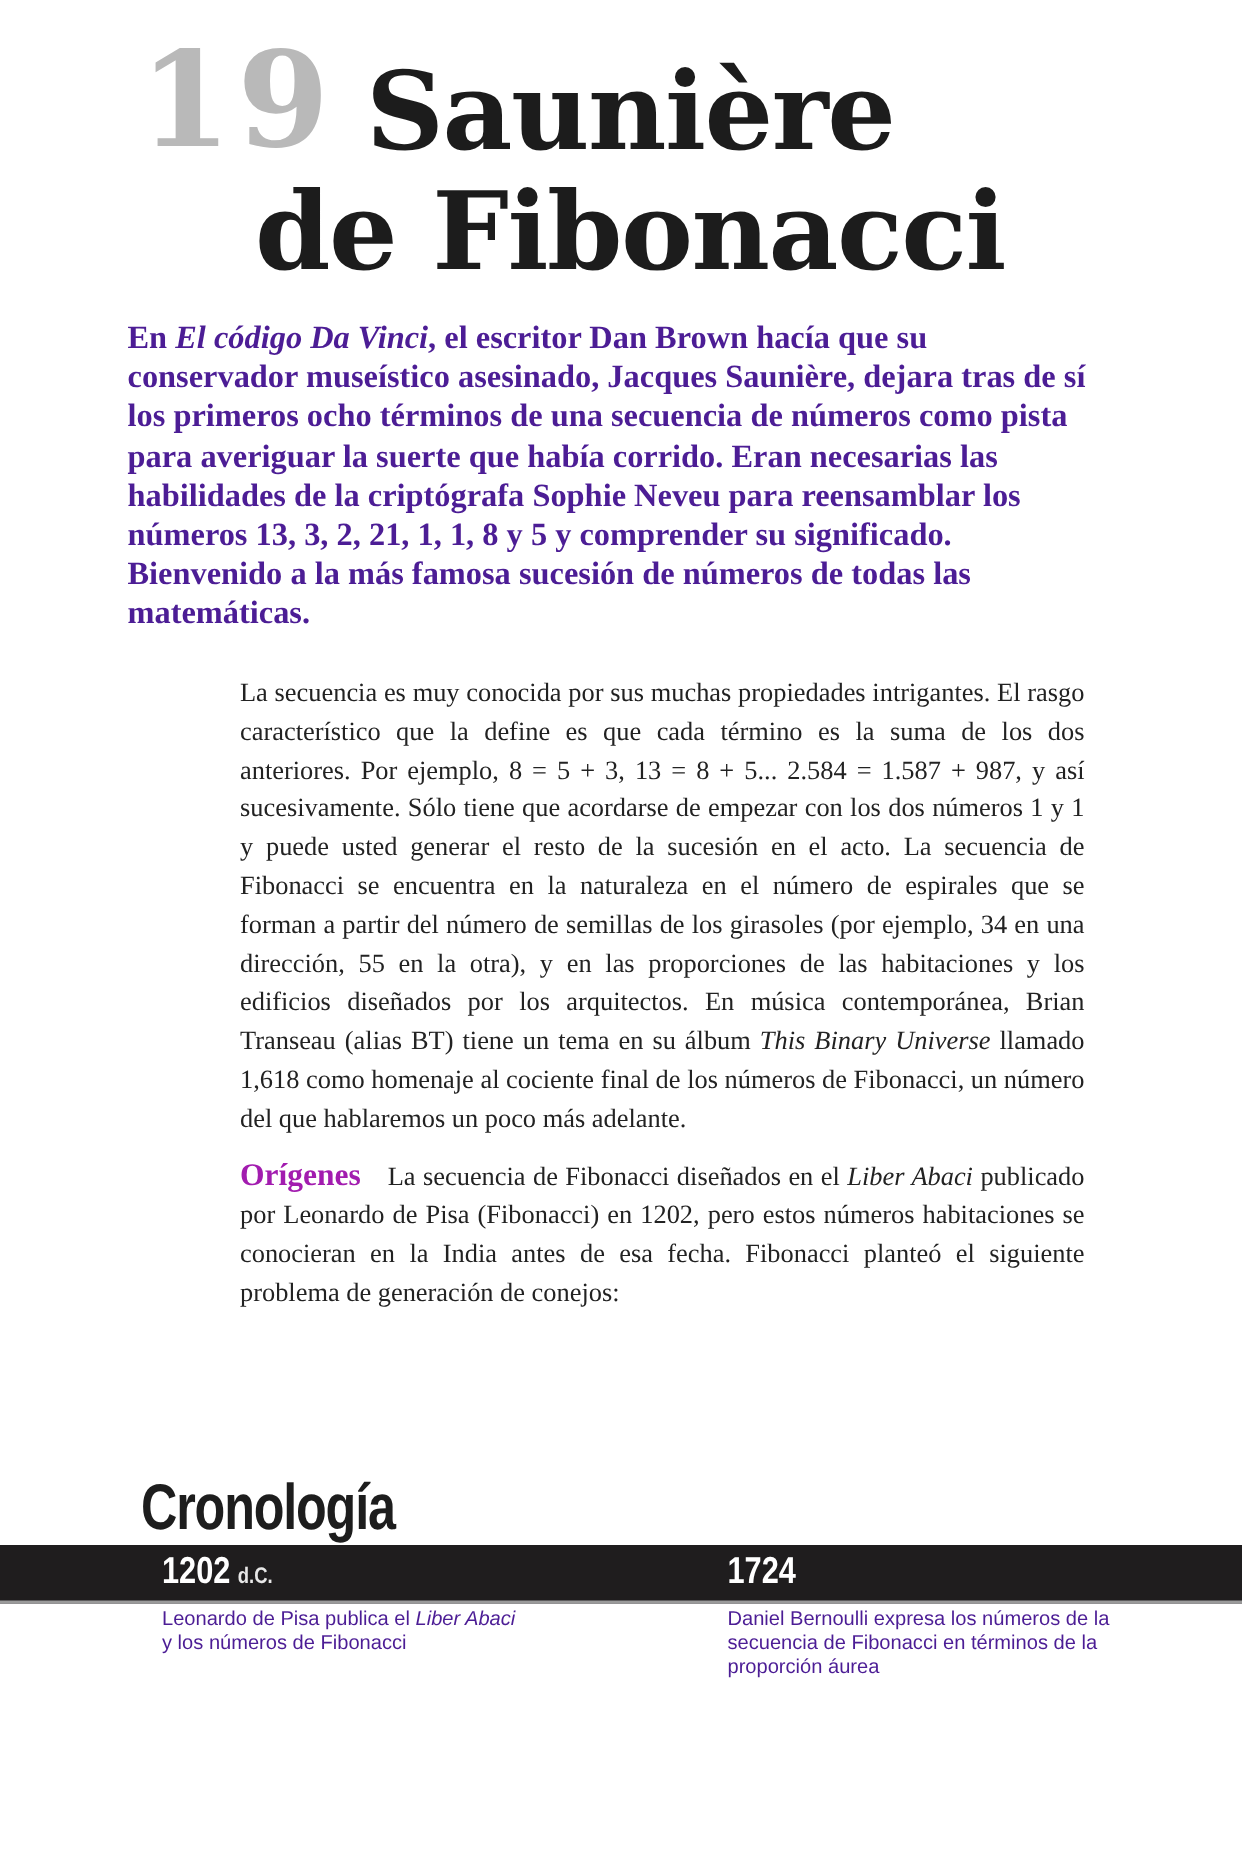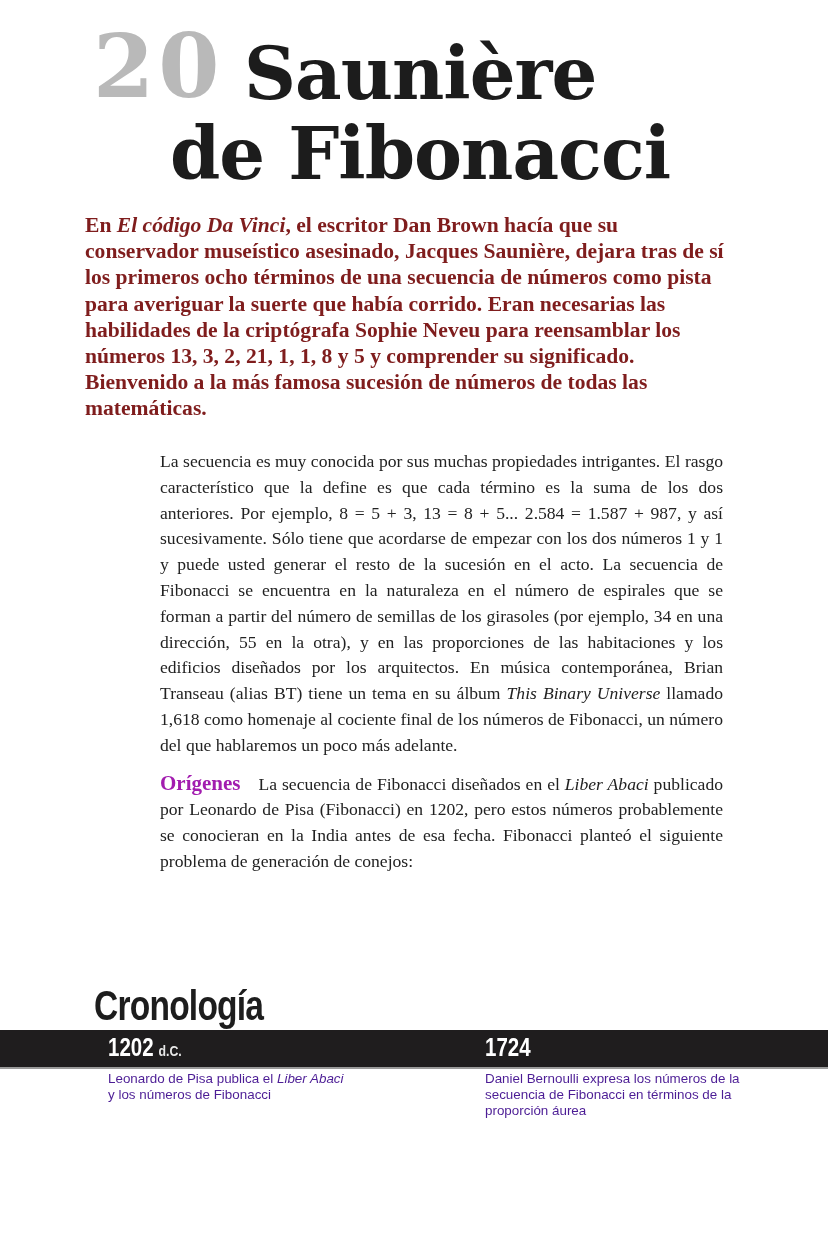--- a/index.html
+++ b/index.html
@@ -48,21 +48,21 @@
     }
     .intro {
       position: absolute;
       left: 85px;
       top: 212px;
       width: 640px;
       font-family: "Liberation Serif", serif;
       font-weight: bold;
       font-size: 21.6px;
       line-height: 26.2px;
-      color: #7f1d1d;
+      color: #4c1d95;
     }
     .body {
       position: absolute;
       left: 160px;
       top: 449px;
       width: 563px;
       font-family: "Liberation Serif", serif;
       font-size: 17.6px;
       line-height: 25.8px;
       color: #222;
@@ -128,30 +128,30 @@
       line-height: 16px;
       color: #4c1d95;
     }
     .tl-desc-1 { left: 108px; width: 300px; }
     .tl-desc-2 { left: 485px; width: 300px; }
   </style>
 </head>
 <body>
 
 <div>
-  <div class="chapter-num">20</div>
+  <div class="chapter-num">19</div>
   <div class="title-line title-line1">Saunière</div>
   <div class="title-line title-line2">de Fibonacci</div>
 </div>
 
 <div class="intro"><span>En </span><em>El código Da Vinci</em><span>, el escritor Dan Brown hacía que su conservador museístico asesinado, Jacques Saunière, dejara tras de sí los primeros ocho términos de una secuencia de números como pista para averiguar la suerte que había corrido. Eran necesarias las habilidades de la criptógrafa Sophie Neveu para reensamblar los números 13, 3, 2, 21, 1, 1, 8 y 5 y comprender su significado. Bienvenido a la más famosa sucesión de números de todas las matemáticas.</span></div>
 
 <div class="body">
   <p><span>La secuencia es muy conocida por sus muchas propiedades intrigantes. El rasgo característico que la define es que cada término es la suma de los dos anteriores. Por ejemplo, 8 = 5 + 3, 13 = 8 + 5... 2.584 = 1.587 + 987, y así sucesivamente. Sólo tiene que acordarse de empezar con los dos números 1 y 1 y puede usted generar el resto de la sucesión en el acto. La secuencia de Fibonacci se encuentra en la naturaleza en el número de espirales que se forman a partir del número de semillas de los girasoles (por ejemplo, 34 en una dirección, 55 en la otra), y en las proporciones de las habitaciones y los edificios diseñados por los arquitectos. En música contemporánea, Brian Transeau (alias BT) tiene un tema en su álbum </span><em>This Binary Universe</em><span> llamado 1,618 como homenaje al cociente final de los números de Fibonacci, un número del que hablaremos un poco más adelante.</span></p>
-  <p><span class="origins-label">Orígenes</span><span>La secuencia de Fibonacci diseñados en el </span><em>Liber Abaci</em><span> publicado por Leonardo de Pisa (Fibonacci) en 1202, pero estos números probablemente se conocieran en la India antes de esa fecha. Fibonacci planteó el siguiente problema de generación de conejos:</span></p>
+  <p><span class="origins-label">Orígenes</span><span>La secuencia de Fibonacci diseñados en el </span><em>Liber Abaci</em><span> publicado por Leonardo de Pisa (Fibonacci) en 1202, pero estos números habitaciones se conocieran en la India antes de esa fecha. Fibonacci planteó el siguiente problema de generación de conejos:</span></p>
 </div>
 
 <div>
   <div class="timeline-title">Cronología</div>
   <div class="timeline-bar"></div>
 
   <div class="tl-year tl-year-1"><span>1202</span><span class="era">d.C.</span></div>
   <div class="tl-year tl-year-2"><span>1724</span></div>
 
   <div class="tl-desc tl-desc-1"><span>Leonardo de Pisa publica el </span><em>Liber Abaci</em><br><span>y los números de Fibonacci</span></div>

